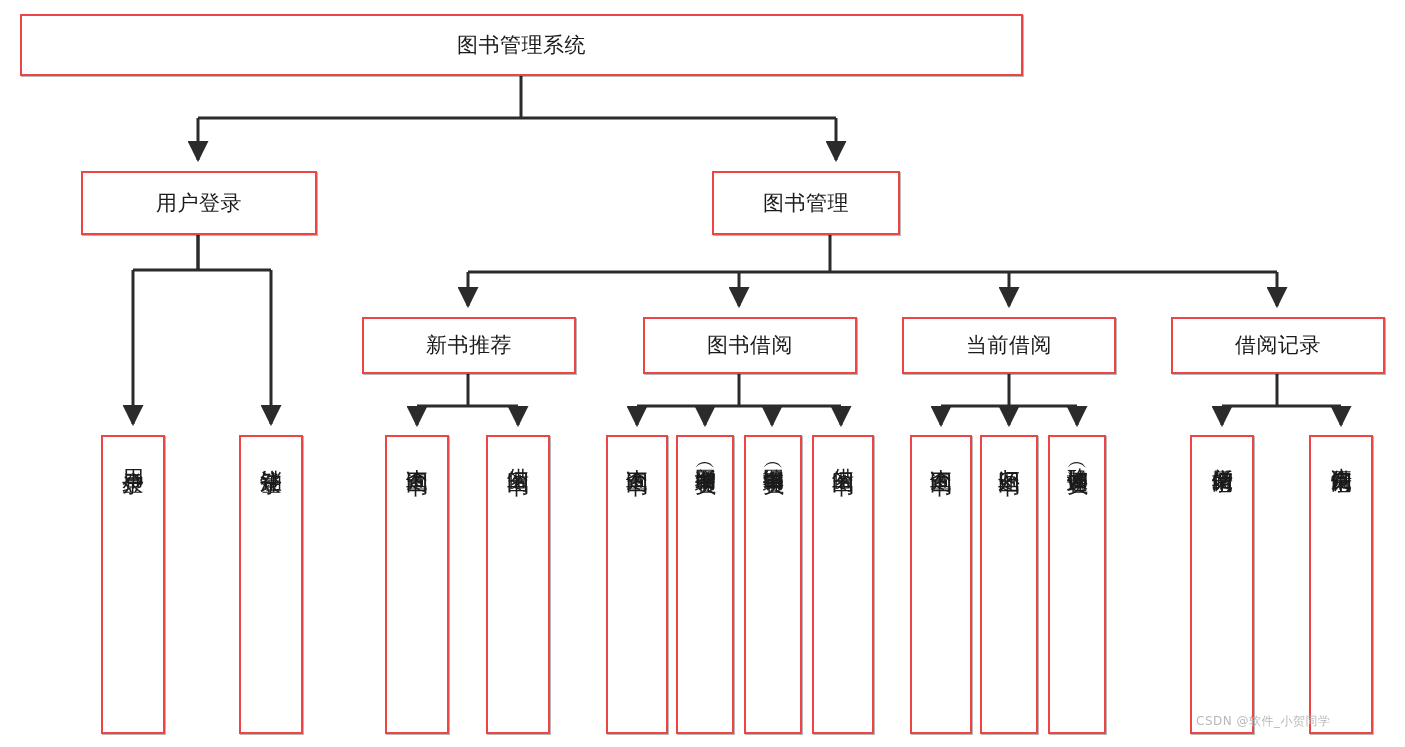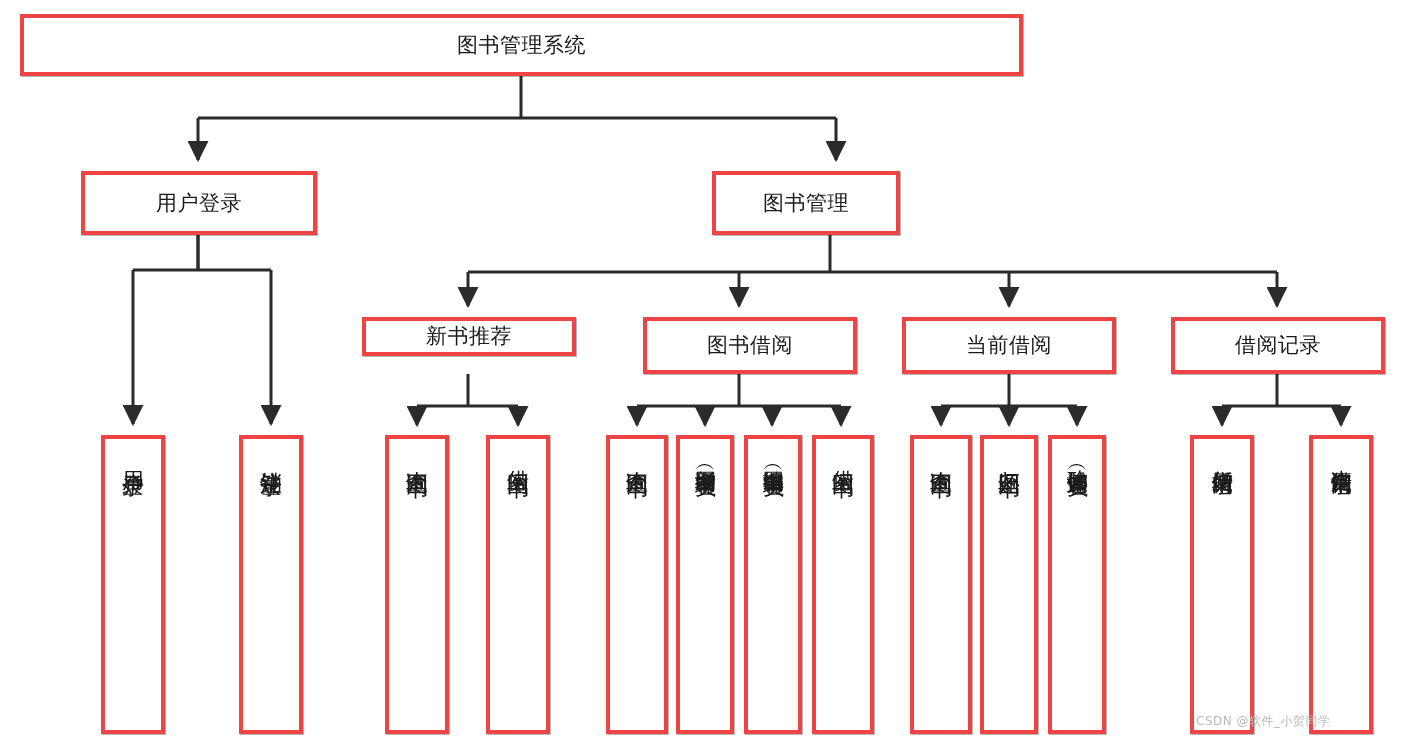--- a/index.html
+++ b/index.html
@@ -19,21 +19,21 @@
     position: absolute;
     left: 0;
     top: 0;
     width: 1405px;
     height: 747px;
   }
   .node {
     position: absolute;
     box-sizing: border-box;
     background: #ffffff;
-    border: 4px solid #ef4444;
+    border: 2px solid #ef4444;
     display: flex;
     align-items: center;
     justify-content: center;
     box-shadow: 1px 1px 0 rgba(0,0,0,0.28);
   }
   .node .label {
     font-size: 21px;
     line-height: 1.28;
     letter-spacing: 0.5px;
     white-space: nowrap;
@@ -135,21 +135,21 @@
     <span class="label">图书管理系统</span>
   </div>
 
   <div class="node" style="left:81px; top:171px; width:236px; height:64px;">
     <span class="label">用户登录</span>
   </div>
   <div class="node" style="left:712px; top:171px; width:188px; height:64px;">
     <span class="label">图书管理</span>
   </div>
 
-  <div class="node" style="left:362px; top:317px; width:214px; height:39px;">
+  <div class="node" style="left:362px; top:317px; width:214px; height:57px;">
     <span class="label">新书推荐</span>
   </div>
   <div class="node" style="left:632px; top:317px; width:214px; height:57px;margin-left:11px;">
     <span class="label">图书借阅</span>
   </div>
   <div class="node" style="left:1171px; top:317px; width:214px; height:57px;">
     <span class="label">借阅记录</span>
   </div>
   <div class="node" style="left:902px; top:317px; width:214px; height:57px;">
     <span class="label">当前借阅</span>

